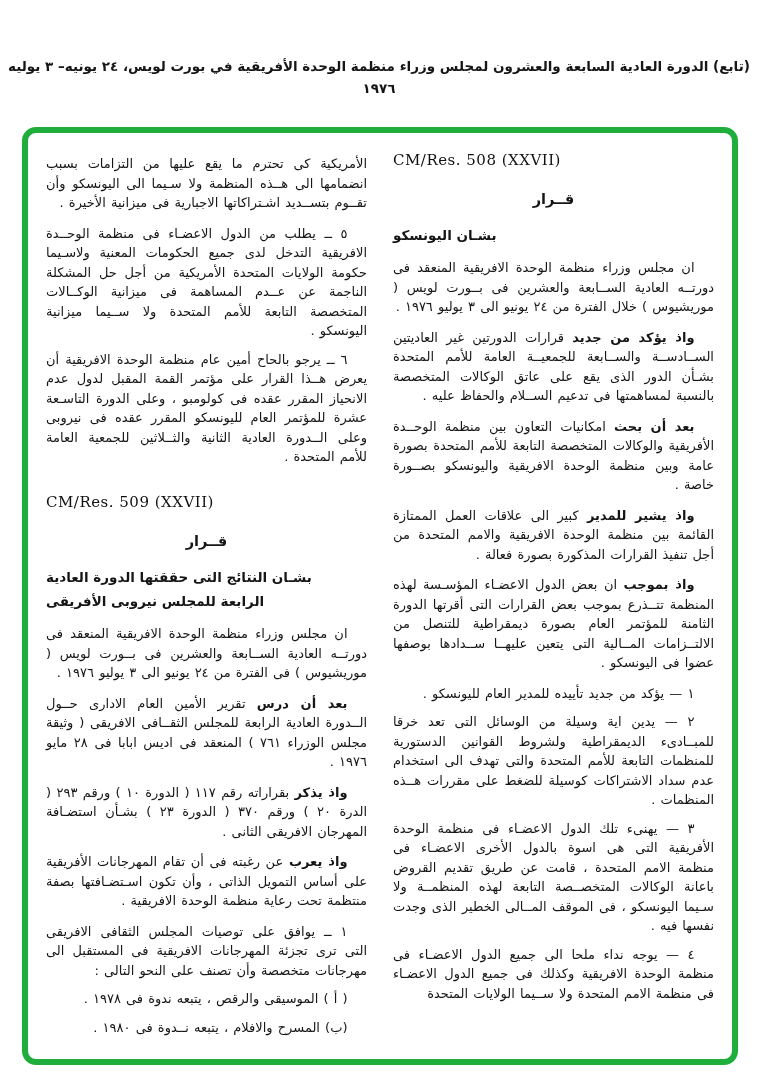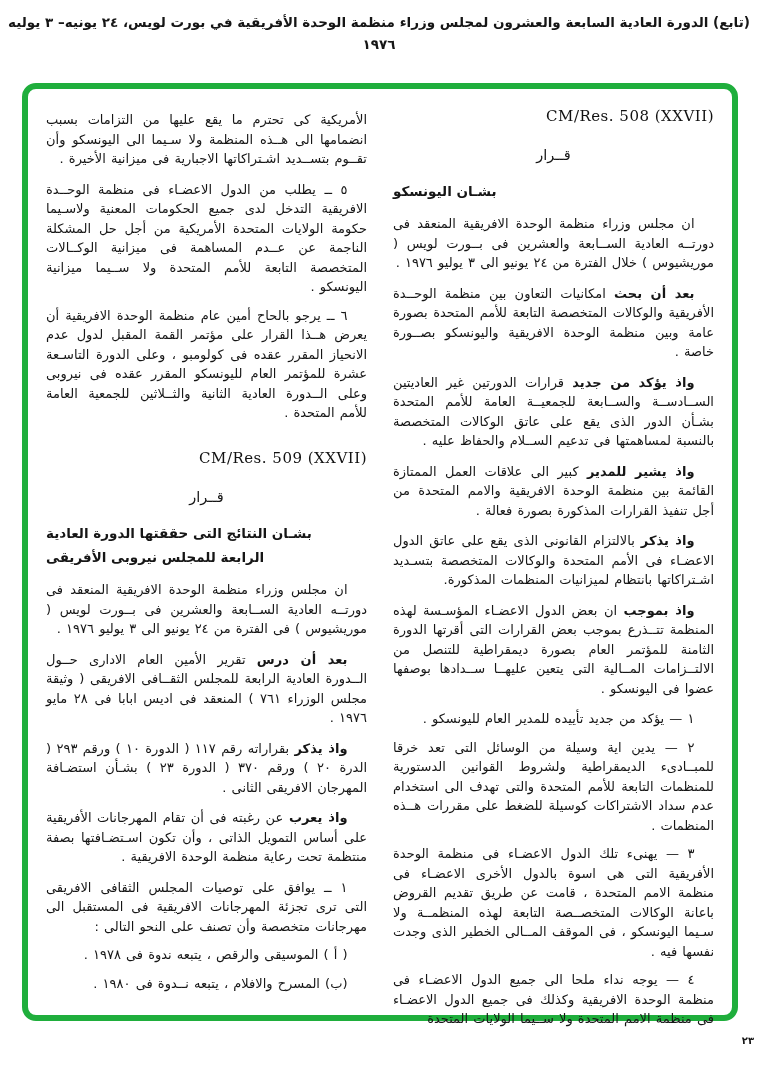--- a/index.html
+++ b/index.html
@@ -8,20 +8,21 @@
     width: 758px; height: 1078px;
     font-family: "DejaVu Sans", sans-serif;
     color: #161616;
     position: relative;
     overflow: hidden;
   }
   .page {
     width: 758px; height: 790px;
     background: #ffffff;
     position: relative;
+    margin-top: 44px;
   }
   
   .page-header {
     position: absolute;
     top: 12px; left: 0; right: 0;
     text-align: center;
     direction: rtl;
   }
   .header-line1 {
     font-size: 13.5px;
@@ -52,30 +53,30 @@
     height: 100%;
   }
   .col {
     flex: 1 1 0;
     min-width: 0;
     direction: rtl;
   }
   
   .cm-ref {
     direction: ltr;
-    text-align: right;
+    text-align: left;
     font-family: "DejaVu Serif", serif;
     font-size: 15px;
     color: #111;
     margin: 8px 0 6px 0;
     letter-spacing: 0.5px;
   }
   .res-title {
     text-align: center;
-    font-weight: normal;
+    font-weight: bold;
     font-size: 14.5px;
     margin: 22px 0 6px 0;
   }
   .res-subtitle {
     text-align: left;
     font-weight: bold;
     font-size: 13.5px;
     margin: 16px 0 4px 0;
     line-height: 1.8;
   }
@@ -113,24 +114,23 @@
 
   <div class="doc-frame">
     <div class="columns">
 
       <div class="col">
         <div class="cm-ref">CM/Res. 508 (XXVII)</div>
         <div class="res-title">قــرار</div>
         <div class="res-subtitle">بشـان اليونسكو</div>
 
         <p class="para"><span class="lead"></span><span>ان مجلس وزراء منظمة الوحدة الافريقية المنعقد فى دورتــه العادية الســابعة والعشرين فى بــورت لويس ( موريشيوس ) خلال الفترة من ٢٤ يونيو الى ٣ يوليو ١٩٧٦ .</span></p>
+        <p class="para"><span class="lead">واذ يؤكد من جديد</span><span> قرارات الدورتين غير العاديتين الســادســة والســابعة للجمعيــة العامة للأمم المتحدة بشـأن الدور الذى يقع على عاتق الوكالات المتخصصة بالنسبة لمساهمتها فى تدعيم الســلام والحفاظ عليه .</span></p>
         <p class="para"><span class="lead">بعد أن بحث</span><span> امكانيات التعاون بين منظمة الوحــدة الأفريقية والوكالات المتخصصة التابعة للأمم المتحدة بصورة عامة وبين منظمة الوحدة الافريقية واليونسكو بصــورة خاصة .</span></p>
-        <p class="para"><span class="lead">واذ يؤكد من جديد</span><span> قرارات الدورتين غير العاديتين الســادســة والســابعة للجمعيــة العامة للأمم المتحدة بشـأن الدور الذى يقع على عاتق الوكالات المتخصصة بالنسبة لمساهمتها فى تدعيم الســلام والحفاظ عليه .</span></p>
         <p class="para"><span class="lead">واذ يشير للمدير</span><span> كبير الى علاقات العمل الممتازة القائمة بين منظمة الوحدة الافريقية والامم المتحدة من أجل تنفيذ القرارات المذكورة بصورة فعالة .</span></p>
-        <p class="para"><span class="lead">واذ يذكر</span><span> بالالتزام القانونى الذى يقع على عاتق الدول الاعضـاء فى الأمم المتحدة والوكالات المتخصصة بتسـديد اشـتراكاتها بانتظام لميزانيات المنظمات المذكورة.</span></p>
         <p class="para"><span class="lead">واذ بموجب</span><span> ان بعض الدول الاعضـاء المؤسـسة لهذه المنظمة تتــذرع بموجب بعض القرارات التى أقرتها الدورة الثامنة للمؤتمر العام بصورة ديمقراطية للتنصل من الالتــزامات المــالية التى يتعين عليهــا ســدادها بوصفها عضوا فى اليونسكو .</span></p>
         <p class="para item"><span>١ — يؤكد من جديد تأييده للمدير العام لليونسكو .</span></p>
         <p class="para item"><span>٢ — يدين اية وسيلة من الوسائل التى تعد خرقا للمبــادىء الديمقراطية ولشروط القوانين الدستورية للمنظمات التابعة للأمم المتحدة والتى تهدف الى استخدام عدم سداد الاشتراكات كوسيلة للضغط على مقررات هــذه المنظمات .</span></p>
         <p class="para item"><span>٣ — يهنىء تلك الدول الاعضـاء فى منظمة الوحدة الأفريقية التى هى اسوة بالدول الأخرى الاعضـاء فى منظمة الامم المتحدة ، قامت عن طريق تقديم القروض باعانة الوكالات المتخصــصة التابعة لهذه المنظمــة ولا سـيما اليونسكو ، فى الموقف المــالى الخطير الذى وجدت نفسها فيه .</span></p>
         <p class="para item"><span>٤ — يوجه نداء ملحا الى جميع الدول الاعضـاء فى منظمة الوحدة الافريقية وكذلك فى جميع الدول الاعضـاء فى منظمة الامم المتحدة ولا ســيما الولايات المتحدة</span></p>
       </div>
 
       <div class="col">
         <p class="para no-indent"><span>الأمريكية كى تحترم ما يقع عليها من التزامات بسبب انضمامها الى هــذه المنظمة ولا سـيما الى اليونسكو وأن تقــوم بتســديد اشـتراكاتها الاجبارية فى ميزانية الأخيرة .</span></p>
         <p class="para item"><span>٥ ــ يطلب من الدول الاعضـاء فى منظمة الوحــدة الافريقية التدخل لدى جميع الحكومات المعنية ولاسـيما حكومة الولايات المتحدة الأمريكية من أجل حل المشكلة الناجمة عن عــدم المساهمة فى ميزانية الوكــالات المتخصصة التابعة للأمم المتحدة ولا ســيما ميزانية اليونسكو .</span></p>

